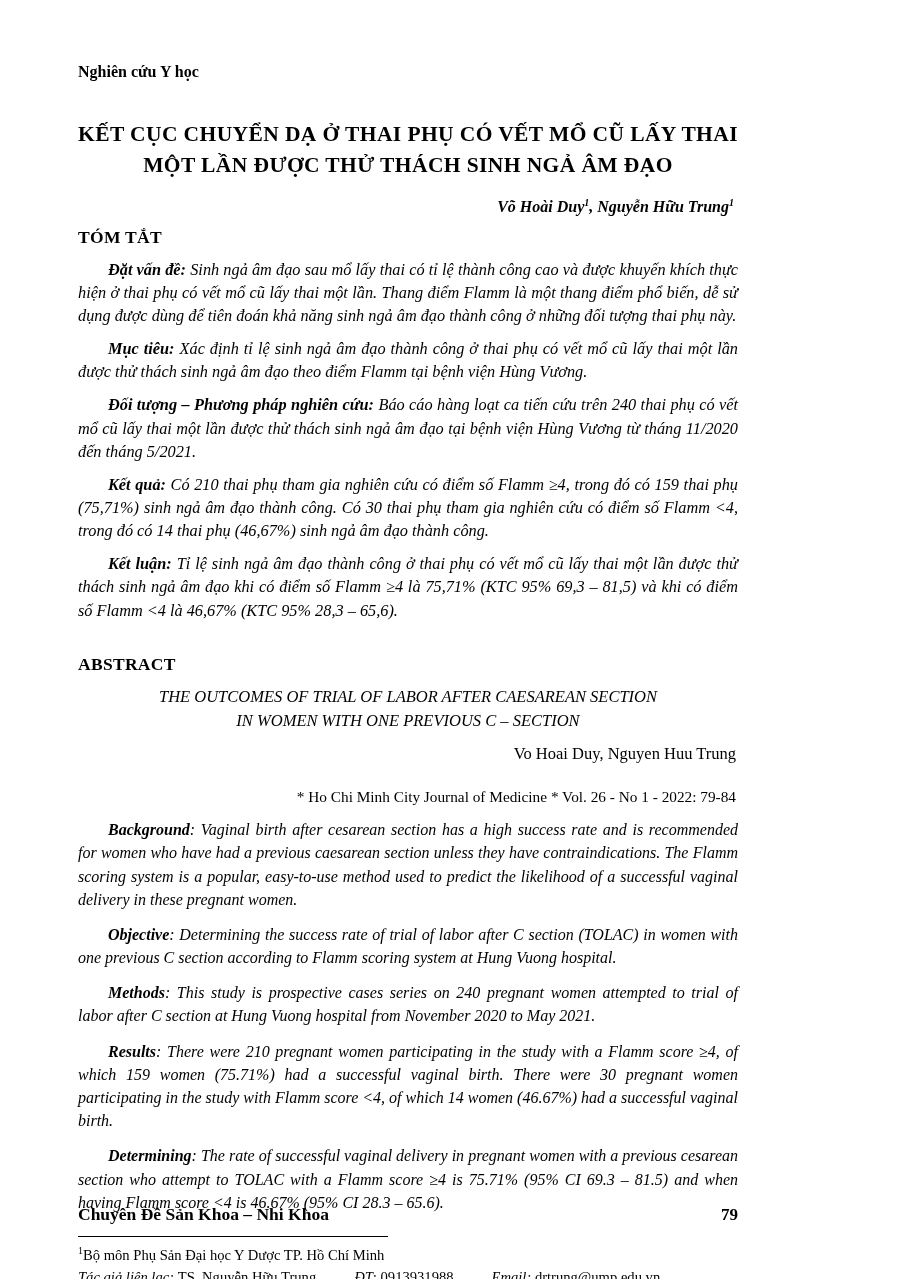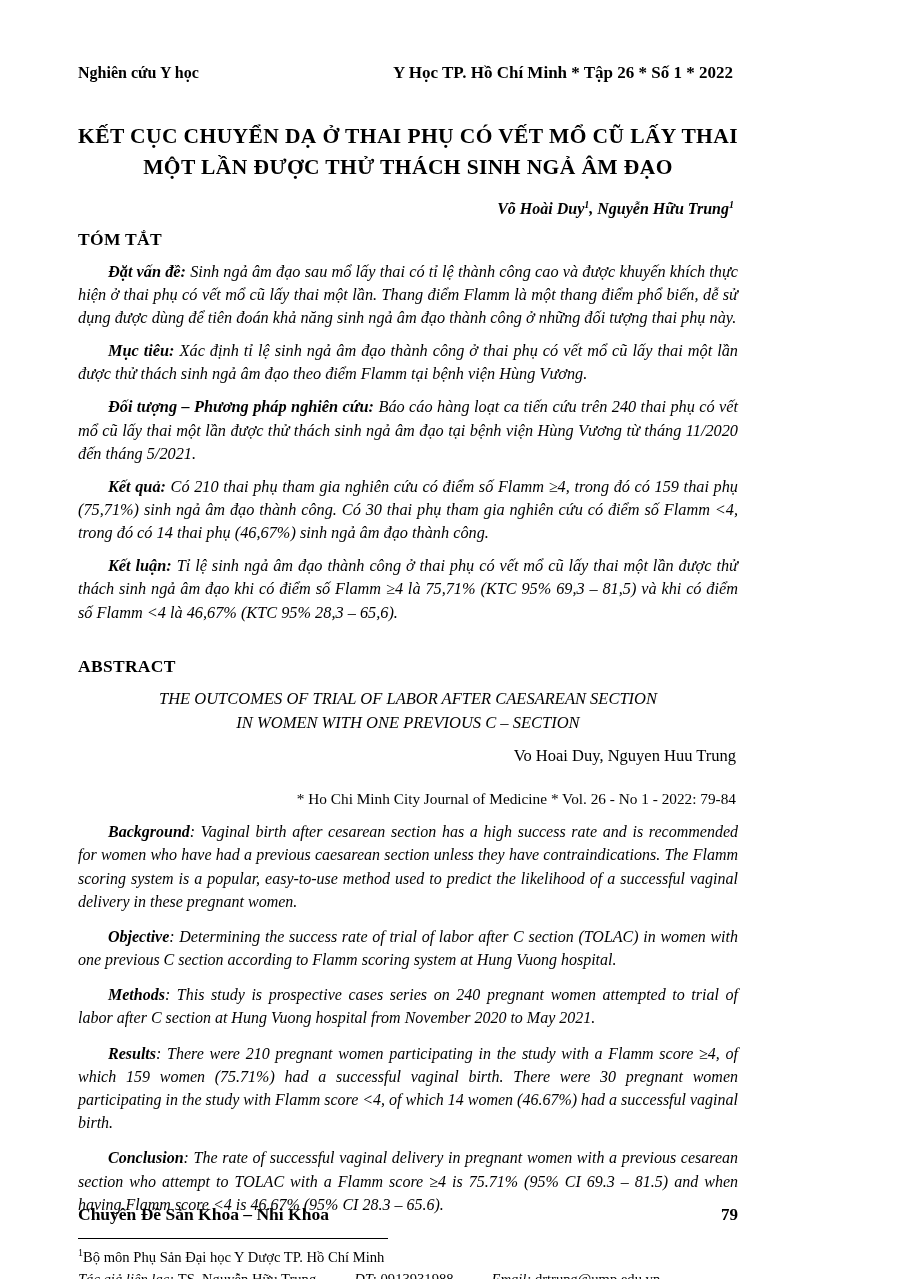--- a/index.html
+++ b/index.html
@@ -172,21 +172,20 @@
     font-size: 17px;
   }
 </style>
 </head>
 <body>
 
 <div class="page">
 
   <div class="runhead">
     <div class="runhead-left">Nghiên cứu Y học</div>
-    <div class="runhead-right">Y Học TP. Hồ Chí Minh * Tập 26 * Số 1 * 2022</div>
   </div>
 
   <div class="title-block">
     <div class="title-line">KẾT CỤC CHUYỂN DẠ Ở THAI PHỤ CÓ VẾT MỔ CŨ LẤY THAI</div>
     <div class="title-line">MỘT LẦN ĐƯỢC THỬ THÁCH SINH NGẢ ÂM ĐẠO</div>
   </div>
 
   <div class="authors"><span>Võ Hoài Duy</span><sup>1</sup><span>, Nguyễn Hữu Trung</span><sup>1</sup></div>
 
   <div class="sec-head">TÓM TẮT</div>
@@ -204,21 +203,21 @@
     <div>IN WOMEN WITH ONE PREVIOUS C – SECTION</div>
   </div>
 
   <div class="en-authors">Vo Hoai Duy, Nguyen Huu Trung</div>
   <div class="en-journal">* Ho Chi Minh City Journal of Medicine * Vol. 26 - No 1 - 2022: 79-84</div>
 
   <p class="en"><span class="lead">Background</span><span>: Vaginal birth after cesarean section has a high success rate and is recommended for women who have had a previous caesarean section unless they have contraindications. The Flamm scoring system is a popular, easy-to-use method used to predict the likelihood of a successful vaginal delivery in these pregnant women.</span></p>
   <p class="en"><span class="lead">Objective</span><span>: Determining the success rate of trial of labor after C section (TOLAC) in women with one previous C section according to Flamm scoring system at Hung Vuong hospital.</span></p>
   <p class="en"><span class="lead">Methods</span><span>: This study is prospective cases series on 240 pregnant women attempted to trial of labor after C section at Hung Vuong hospital from November 2020 to May 2021.</span></p>
   <p class="en"><span class="lead">Results</span><span>: There were 210 pregnant women participating in the study with a Flamm score ≥4, of which 159 women (75.71%) had a successful vaginal birth. There were 30 pregnant women participating in the study with Flamm score &lt;4, of which 14 women (46.67%) had a successful vaginal birth.</span></p>
-  <p class="en"><span class="lead">Conclusion</span><span>: The rate of successful vaginal delivery in pregnant women with a previous cesarean section who attempt to TOLAC with a Flamm score ≥4 is 75.71% (95% CI 69.3 – 81.5) and when having Flamm score &lt;4 is 46.67% (95% CI 28.3 – 65.6).</span></p>
+  <p class="en"><span class="lead">Determining</span><span>: The rate of successful vaginal delivery in pregnant women with a previous cesarean section who attempt to TOLAC with a Flamm score ≥4 is 75.71% (95% CI 69.3 – 81.5) and when having Flamm score &lt;4 is 46.67% (95% CI 28.3 – 65.6).</span></p>
 
   <hr class="footnote-rule">
 
   <div class="footnote">
     <div class="aff"><sup>1</sup><span>Bộ môn Phụ Sản Đại học Y Dược TP. Hồ Chí Minh</span></div>
     <div class="contact"><span class="lbl">Tác giả liên lạc: </span><span class="nm">TS. Nguyễn Hữu Trung</span><span class="email-lbl">ĐT: </span><span class="email-val">0913931988</span><span class="email-lbl">Email: </span><span class="email-val">drtrung@ump.edu.vn</span></div>
   </div>
 
   <div class="footer">
     <div class="footer-left">Chuyên Đề Sản Khoa – Nhi Khoa</div>

